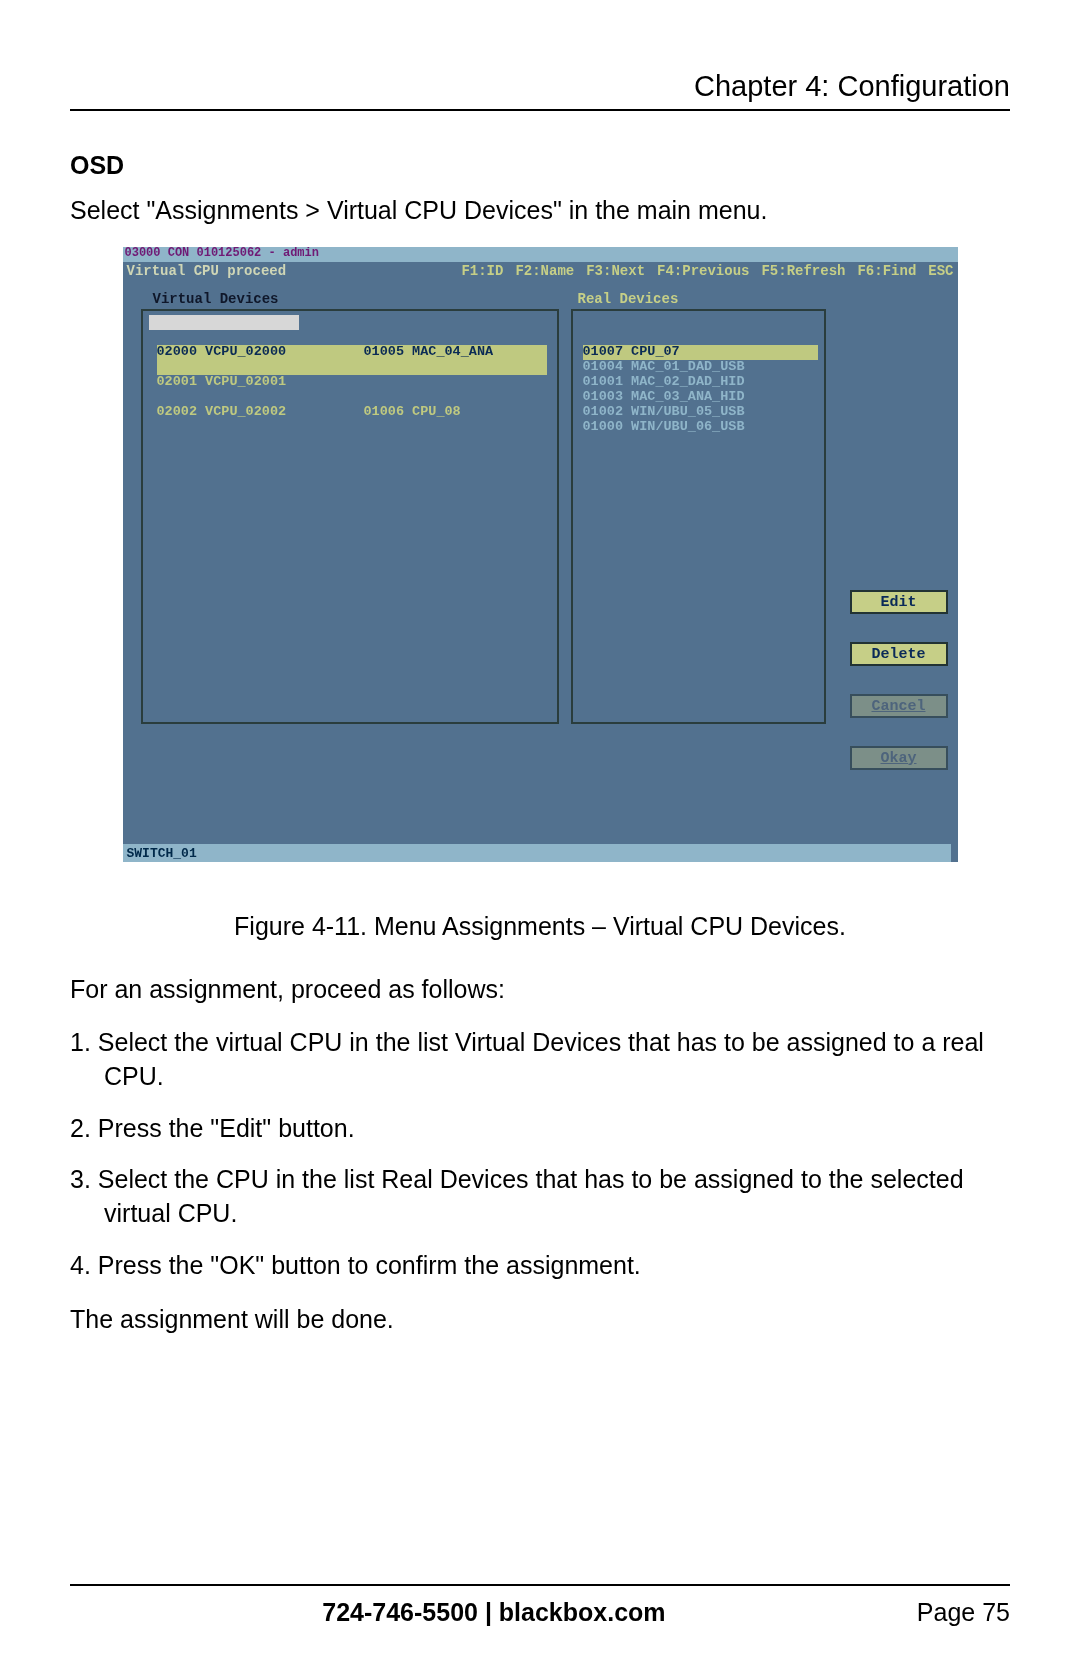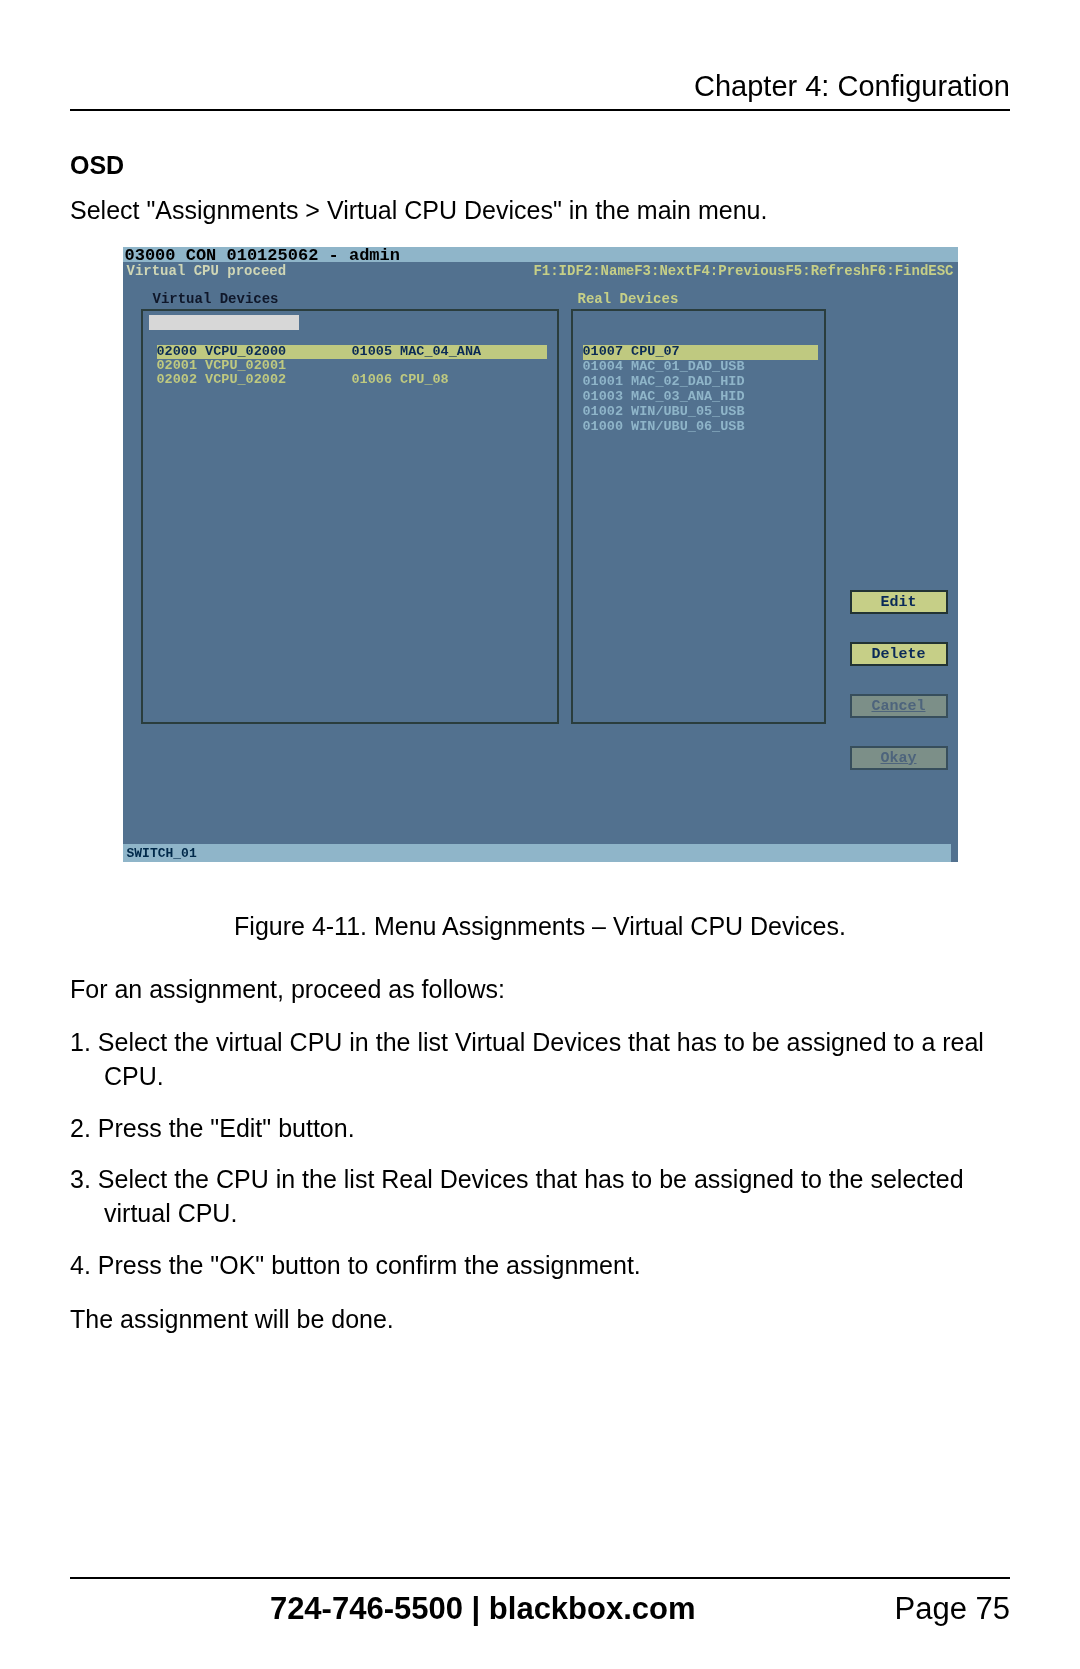--- a/index.html
+++ b/index.html
@@ -39,38 +39,38 @@
     font-family: "Courier New", monospace;
     color: #bfc980;
     font-size: 14px;
     line-height: 1.0;
   }
   .titlebar {
     position: absolute;
     top: 0; left: 0; right: 0;
     height: 15px;
     background: #8fb5c9;
-    color: #000000;
+    color: #701a75;
     font-weight: bold;
     padding-left: 2px;
-    font-size: 17px;
+    font-size: 12px;
     font-family: Liberation Mono, monospace;
   }
   .menubar {
     position: absolute;
     top: 15px; left: 0; right: 0;
     height: 18px;
     padding: 2px 4px 0 4px;
     color: #c6cf87;
     font-weight: bold;
     font-size: 14px;
     display: flex;
   }
   .menubar .menu-title { flex: 1; color: #cfd6b6; }
-  .fkeys { display: flex; white-space: nowrap; }
+  .fkeys { display: flex; gap: 12px; white-space: nowrap; }
   .fkeys span { color: #c6cf87; }
   .panel-label {
     position: absolute;
     font-weight: bold;
     font-size: 14px;
   }
   .panel-vd-label { top: 45px; left: 30px; color: #0f172a;}
   .panel-rd-label { top: 45px; left: 455px; color: #c6cf87;}
   .panel-left {
     position: absolute;
@@ -95,21 +95,22 @@
   }
   .vlist {
     position: absolute;
     top: 34px; left: 14px; right: 10px;
     font-size: 13.5px;
     font-weight: bold;
   }
   .vrow {
     display: flex;
     white-space: pre;
-    height: 14px;
+    height: 30px;
+    gap: 12px;
   }
   .vrow .c1 { width: 195px; }
   .vrow.sel { background: #bfc980; color: #0b2b55; }
   .rlist {
     position: absolute;
     top: 34px; left: 10px; right: 6px;
     font-size: 13.5px;
     font-weight: bold;
     white-space: pre;
   }
@@ -183,21 +184,21 @@
     position: absolute;
     left: 70px; right: 70px;
     bottom: 42px;
   }
   .footer-rule {
     border-top: 2px solid #000;
     margin-bottom: 12px;
   }
   .footer-row {
     display: flex;
-    font-size: 31px;
+    font-size: 25px;
     align-items: baseline;
   }
   .footer-center {
     flex: 1;
     text-align: center;
     font-weight: bold;
   }
   .footer-page {
     font-weight: normal;
     white-space: nowrap;

